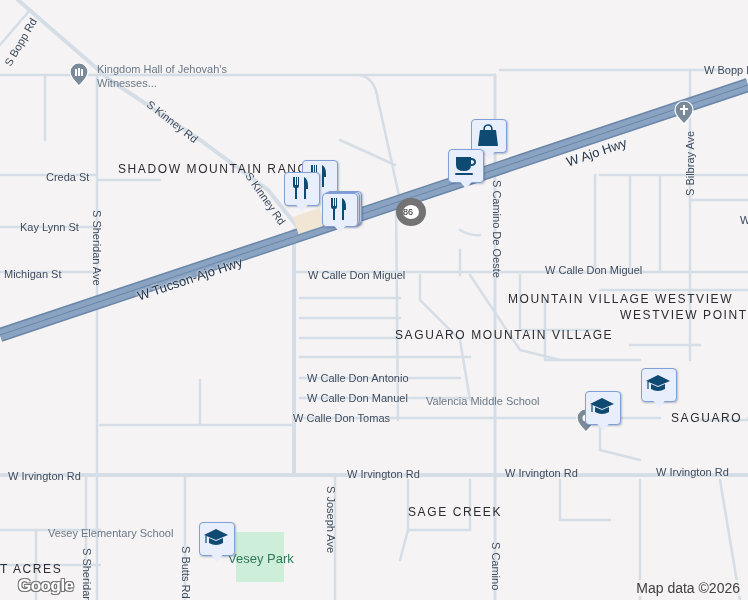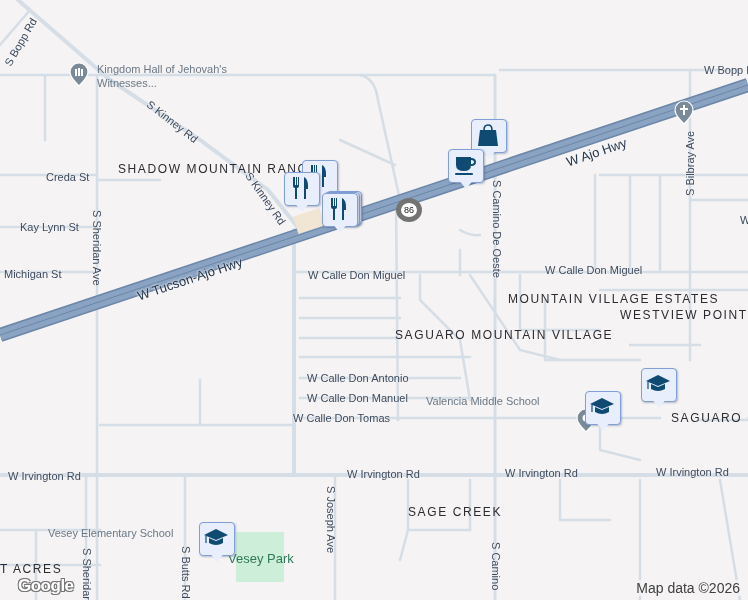--- a/index.html
+++ b/index.html
@@ -14,21 +14,21 @@
   .lbl.park { color: #2f7a57; font-size: 13px; }
   .rot { transform-origin: left top; }
   .marker { position: absolute; width: 36px; height: 44px; }
   .marker .box { position: absolute; left: 0; top: 0; width: 34px; height: 32px; background: #e8eefb; border: 1px solid #7f9fd6; border-radius: 4px; box-shadow: 1px 1px 2px rgba(60,80,120,0.35); }
   .marker .tip { position: absolute; left: 10px; top: 30px; width: 0; height: 0; border-left: 8px solid transparent; border-right: 8px solid transparent; border-top: 10px solid #e8eefb; }
   .marker svg { position: absolute; left: 4px; top: 3px; }
   .pin { position: absolute; width: 22px; height: 26px; }
   .attrib { position: absolute; right: 6px; bottom: 4px; font-size: 14px; color: #404040; background: rgba(245,243,243,0.8); padding: 0 2px; }
   .glogo { position: absolute; left: 6px; bottom: 4px; font-size: 17px; font-weight: bold; color: #fff; letter-spacing: -0.5px;
            text-shadow: -1px -1px 0 #777, 1px -1px 0 #777, -1px 1px 0 #777, 1px 1px 0 #777; padding-left: 12px; }
-  .shield { position: absolute; width: 16px; height: 14px; border: 5px solid #737373; border-radius: 50%; background: #fff; font-size: 9px; line-height: 14px; text-align: center; color: #222; }
+  .shield { position: absolute; width: 16px; height: 14px; border: 7px solid #737373; border-radius: 50%; background: #fff; font-size: 9px; line-height: 14px; text-align: left; color: #222; }
 </style>
 </head>
 <body>
 
 <div id="map">
 
   <svg class="base" width="748" height="600" viewBox="0 0 748 600">
 
     <rect x="236" y="532" width="48" height="50" fill="#cdeed8"></rect>
 
@@ -121,21 +121,21 @@
   <div class="lbl street rot" style="left:503px;top:180px;transform:rotate(90deg);">S Camino De Oeste</div>
   <div class="lbl street rot" style="left:502px;top:542px;transform:rotate(90deg);">S Camino</div>
   <div class="lbl street rot" style="left:684px;top:196px;transform:rotate(-90deg);">S Bilbray Ave</div>
   <div class="lbl street rot" style="left:337px;top:486px;transform:rotate(90deg);">S Joseph Ave</div>
   <div class="lbl street rot" style="left:192px;top:546px;transform:rotate(90deg);">S Butts Rd</div>
   <div class="lbl street rot" style="left:93px;top:548px;transform:rotate(90deg);">S Sheridan</div>
   <div class="lbl street" style="left:740px;top:214px;">W</div>
 
   <div class="lbl area" style="left:118px;top:162px;width:80px;"><span>SHADOW MOUNTAIN RANCH</span></div>
   <div class="lbl area" style="left:395px;top:328px;width:80px;"><span>SAGUARO MOUNTAIN VILLAGE</span></div>
-  <div class="lbl area" style="left:508px;top:292px;width:140px;"><span>MOUNTAIN VILLAGE ESTATES</span></div>
+  <div class="lbl area" style="left:508px;top:292px;width:140px;"><span>MOUNTAIN VILLAGE WESTVIEW</span></div>
   <div class="lbl area" style="left:620px;top:308px;width:70px;"><span>WESTVIEW POINTE</span></div>
   <div class="lbl area" style="left:671px;top:411px;">SAGUARO C</div>
   <div class="lbl area" style="left:408px;top:505px;">SAGE CREEK</div>
   <div class="lbl area" style="left:0px;top:562px;">T ACRES</div>
 
   <svg class="pin" style="left:68px;top:62px;" viewBox="0 0 22 26">
     <path d="M11 1 a9 9 0 0 1 9 9 c0 5 -9 14 -9 14 c0 0 -9 -9 -9 -14 a9 9 0 0 1 9 -9z" fill="#7a8a99" stroke="#fff" stroke-width="1.2"></path>
     <rect x="7" y="7" width="2" height="7" fill="#fff"></rect>
       <rect x="10" y="6" width="2" height="8" fill="#fff"></rect>
       <rect x="13" y="7" width="2" height="7" fill="#fff"></rect>

